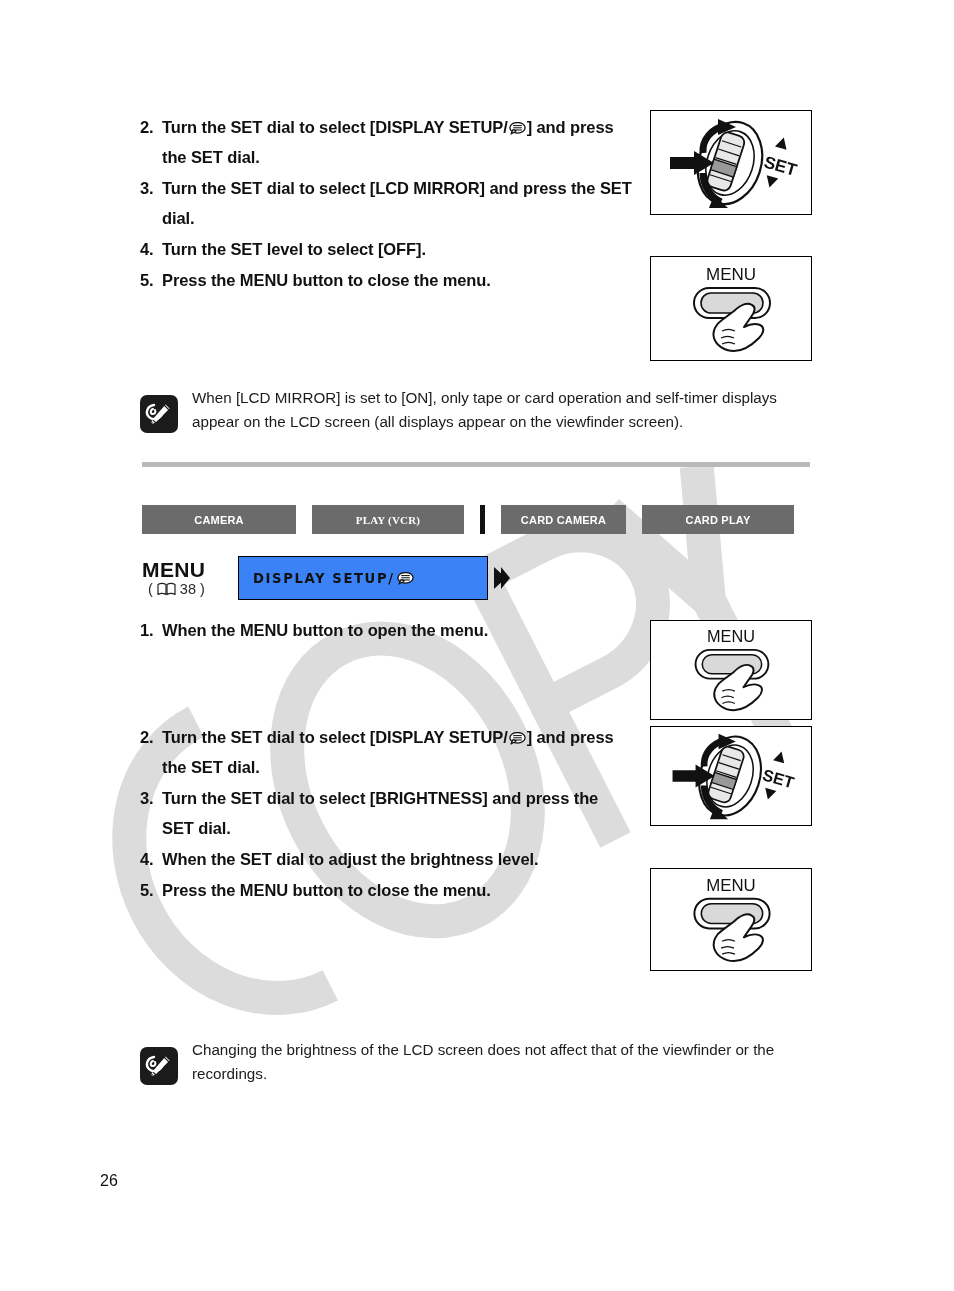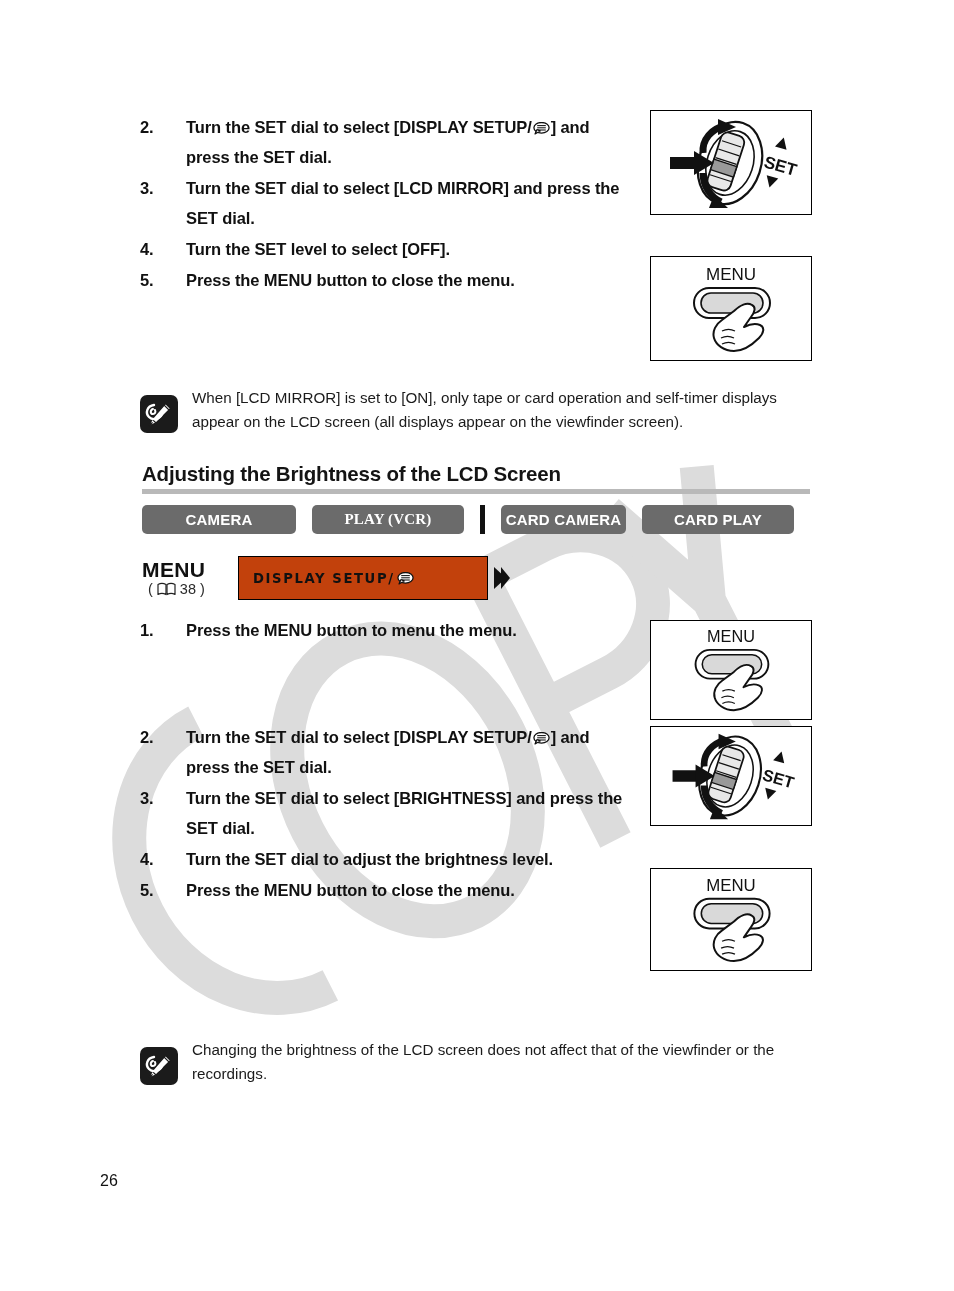--- a/index.html
+++ b/index.html
@@ -39,21 +39,21 @@
     color: #111;
     line-height: 1.82;
     letter-spacing: -0.1px;
   }
   .step {
     display: flex;
     align-items: flex-start;
     margin-bottom: 1px;
   }
   .step-num { width: 22px; flex: none; }
-  .step-text { flex: 1; margin-left: 24px; }
+  .step-text { flex: 1; }
 
   
   .glyph-display {
     display: inline-block;
     width: 17px;
     height: 13px;
     vertical-align: -2px;
     margin: 0 1px;
   }
   .glyph-display svg { display: block; }
@@ -109,24 +109,24 @@
 
   
   .tabs {
     position: absolute;
     left: 142px; top: 505px;
     display: flex;
     align-items: center;
   }
   .tab {
     height: 29px;
-    border-radius: 5px;
+    border-radius: 0;
     background: #6b6b6b;
     color: #ffffff;
-    font-size: 15px;
+    font-size: 11px;
     font-weight: bold;
     letter-spacing: 0.2px;
     display: flex;
     align-items: center;
     justify-content: center;
     margin-right: 16px;
   }
   .tab.w1 { width: 154px; }
   .tab.w2 { width: 152px; font-family: Liberation Serif, serif; }
   .tab.w3 { width: 125px; }
@@ -146,21 +146,21 @@
   }
   .menu-ref {
     font-size: 14.5px; color: #2a2a2a; display: flex; align-items: center; gap: 4px;
     margin-top: -1px; padding-left: 6px;
   }
   .book-icon { width: 19px; height: 14px; display: inline-block; }
   .book-icon svg { display: block; }
 
   .mbox {
     border: 1.5px solid #000;
-    background: #c2410c;
+    background: #3b82f6;
     height: 44px;
     display: flex;
     align-items: center;
     padding-left: 14px;
   }
   .mbox.b1 { width: 250px; }
   .mbox.b2 { width: 250px; }
   .mbox-text {
     font-family: "DejaVu Sans", sans-serif;
     font-size: 13.2px;
@@ -294,21 +294,20 @@
         <path d="M12,24 L16,28" stroke="#1b1b1b" stroke-width="1.1"></path>
         <path d="M9.5,30.5 L12.6,27.4" stroke="#1b1b1b" stroke-width="1.1"></path>
         <path d="M14,10 C7,11 5,18 9,22 C13,26 20,24 22,19" fill="none" stroke="#fff" stroke-width="2.4" stroke-linecap="round"></path>
         <path d="M13,14 C10,15 10,19 13,19 C15,19 16,17 15,15" fill="none" stroke="#fff" stroke-width="2" stroke-linecap="round"></path>
       </svg>
     </div>
     <div class="note-text">When [LCD MIRROR] is set to [ON], only tape or card operation and self-timer displays appear on the LCD screen (all displays appear on the viewfinder screen).</div>
   </div>
 
   <div class="heading-wrap">
-    <div class="heading">Adjusting the Brightness of the LCD Screen</div>
     <div class="heading-rule"></div>
   </div>
 
   <div class="tabs">
     <div class="tab w1">CAMERA</div>
     <div class="tab w2">PLAY (VCR)</div>
     <div class="tab-sep"></div>
     <div class="tab w3">CARD CAMERA</div>
     <div class="tab w4">CARD PLAY</div>
   </div>
@@ -349,21 +348,21 @@
         <path d="M2,2 L14,13 L2,24 Z" fill="#111"></path>
         <path d="M9,2 L18,13 L9,24 Z" fill="#111"></path>
       </svg>
     </div>
 
   </div>
 
   <div class="steps" style="left:140px; top:615px; width:492px;">
     <div class="step">
       <span class="step-num">1.</span>
-      <span class="step-text">Press the MENU button to menu the menu.</span>
+      <span class="step-text">When the MENU button to open the menu.</span>
     </div>
   </div>
 
   <div class="illus" style="left:650px; top:620px; width:162px; height:100px;">
     <svg width="150" height="92" viewBox="0 0 150 96" xmlns="http://www.w3.org/2000/svg">
       <text x="75" y="19" text-anchor="middle" font-family="'Liberation Sans',sans-serif" font-size="17" fill="#111">MENU</text>
       <rect x="38" y="27" width="76" height="30" rx="15" fill="#fff" stroke="#111" stroke-width="2"></rect>
       <rect x="45" y="32" width="62" height="20" rx="10" fill="#d9d9d9" stroke="#111" stroke-width="1.6"></rect>
       <path d="M78,50 C84,44 91,41 96,44 C100,46 99,51 95,56 L88,66
                C92,64 99,62 104,64 C109,66 108,72 103,77
@@ -388,21 +387,21 @@
             </svg></span><span>] and press the SET dial.</span></span>
     </div>
 
     <div class="step">
       <span class="step-num">3.</span>
       <span class="step-text">Turn the SET dial to select [BRIGHTNESS] and press the SET dial.</span>
     </div>
 
     <div class="step">
       <span class="step-num">4.</span>
-      <span class="step-text">Turn the SET dial to adjust the brightness level.</span>
+      <span class="step-text">When the SET dial to adjust the brightness level.</span>
     </div>
 
     <div class="step">
       <span class="step-num">5.</span>
       <span class="step-text">Press the MENU button to close the menu.</span>
     </div>
   </div>
 
   <div class="illus" style="left:650px; top:726px; width:162px; height:100px;">
     <svg width="150" height="92" viewBox="0 0 150 96" xmlns="http://www.w3.org/2000/svg">

